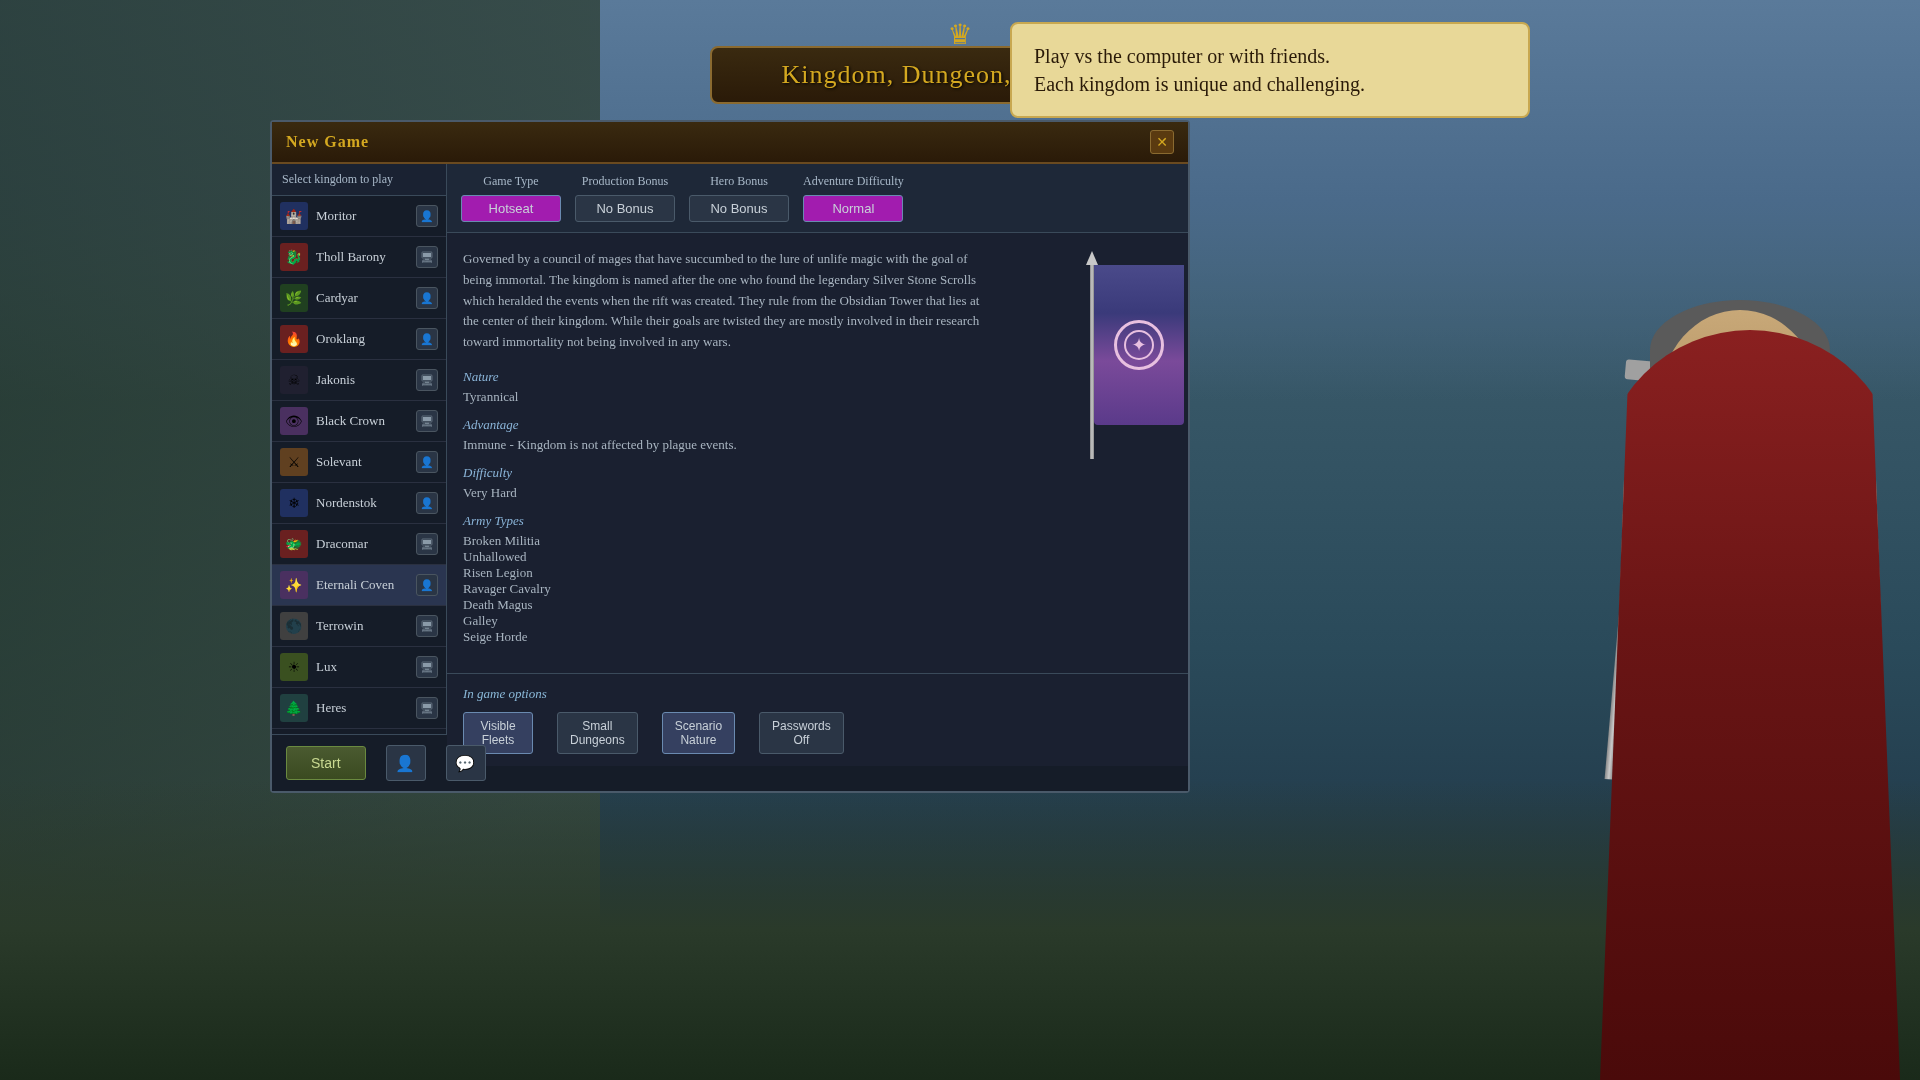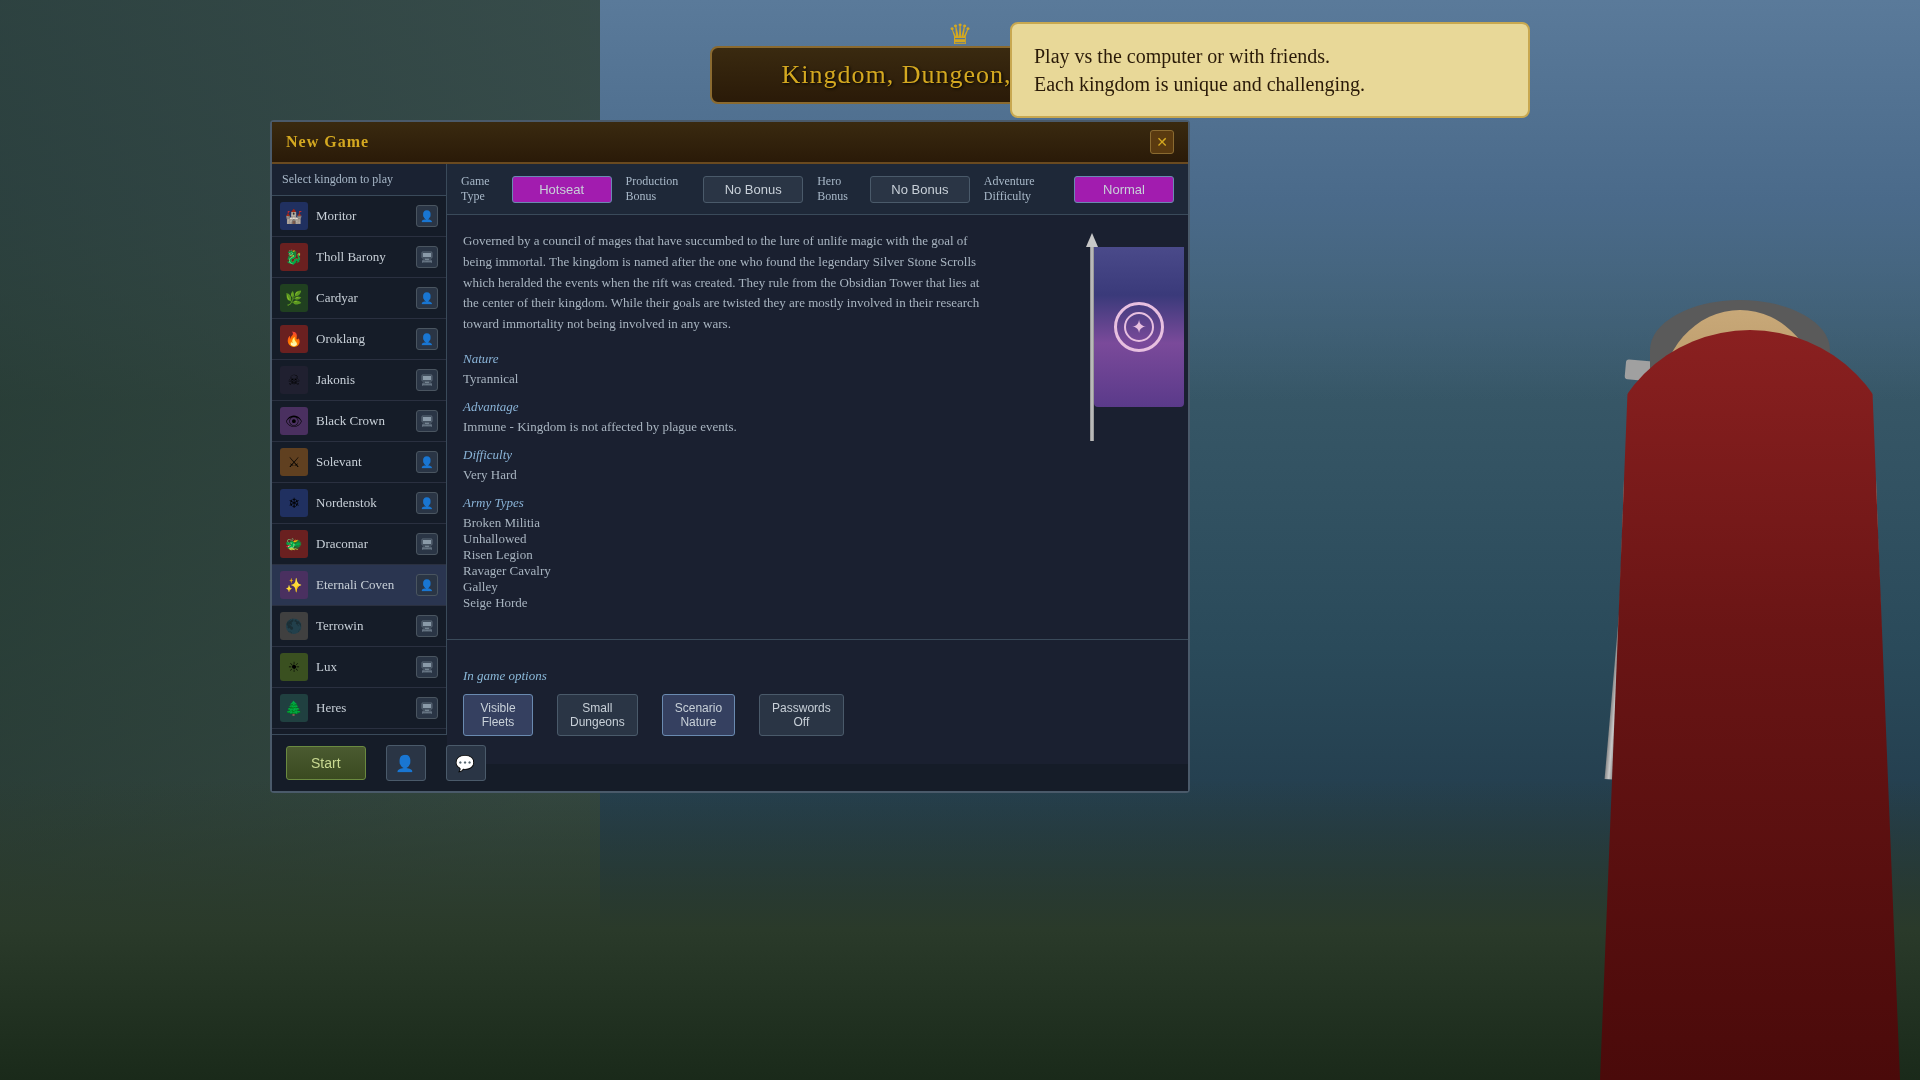--- a/index.html
+++ b/index.html
@@ -282,23 +282,23 @@
     .options-row {
       display: flex;
       padding: 10px 14px;
       gap: 14px;
       background: #1e2838;
       border-bottom: 1px solid #3a4a5a;
       align-items: flex-start;
     }
     .option-group {
       display: flex;
-      flex-direction: row;
-      align-items: center;
-      gap: 18px;
+      flex-direction: column;
+      align-items: center;
+      gap: 6px;
     }
     .option-label {
       color: #a8b8c8;
       font-size: 12px;
     }
     .option-btn {
       background: #2a3545;
       border: 1px solid #4a5a6a;
       border-radius: 3px;
       color: #c8d0d8;
@@ -415,21 +415,21 @@
       color: #e8c0e0;
       font-size: 18px;
       position: absolute;
       top: 50%;
       left: 50%;
       transform: translate(-50%, -50%);
     }
 
     
     .ingame-options {
-      padding: 28px 16px;
+      padding: 12px 16px;
       border-top: 1px solid #3a4a5a;
       background: #1a2030;
     }
     .ingame-title {
       color: #8ab8d8;
       font-size: 13px;
       margin-bottom: 10px;
       font-style: italic;
     }
     .ingame-buttons {
@@ -644,20 +644,21 @@
 
           <div class="desc-section-title">Difficulty</div>
           <div class="desc-section-value">Very Hard</div>
 
           <div class="desc-section-title">Army Types</div>
           <div class="desc-section-value">
             <div>Broken Militia</div>
             <div>Unhallowed</div>
             <div>Risen Legion</div>
             <div>Ravager Cavalry</div>
+            <div>Death Magus</div>
             <div>Galley</div>
             <div>Seige Horde</div>
           </div>
         </div>
 
         <div class="banner-col">
           <div class="banner-container">
             <div class="banner-pole">
               <div class="banner-tip"></div>
             </div>

